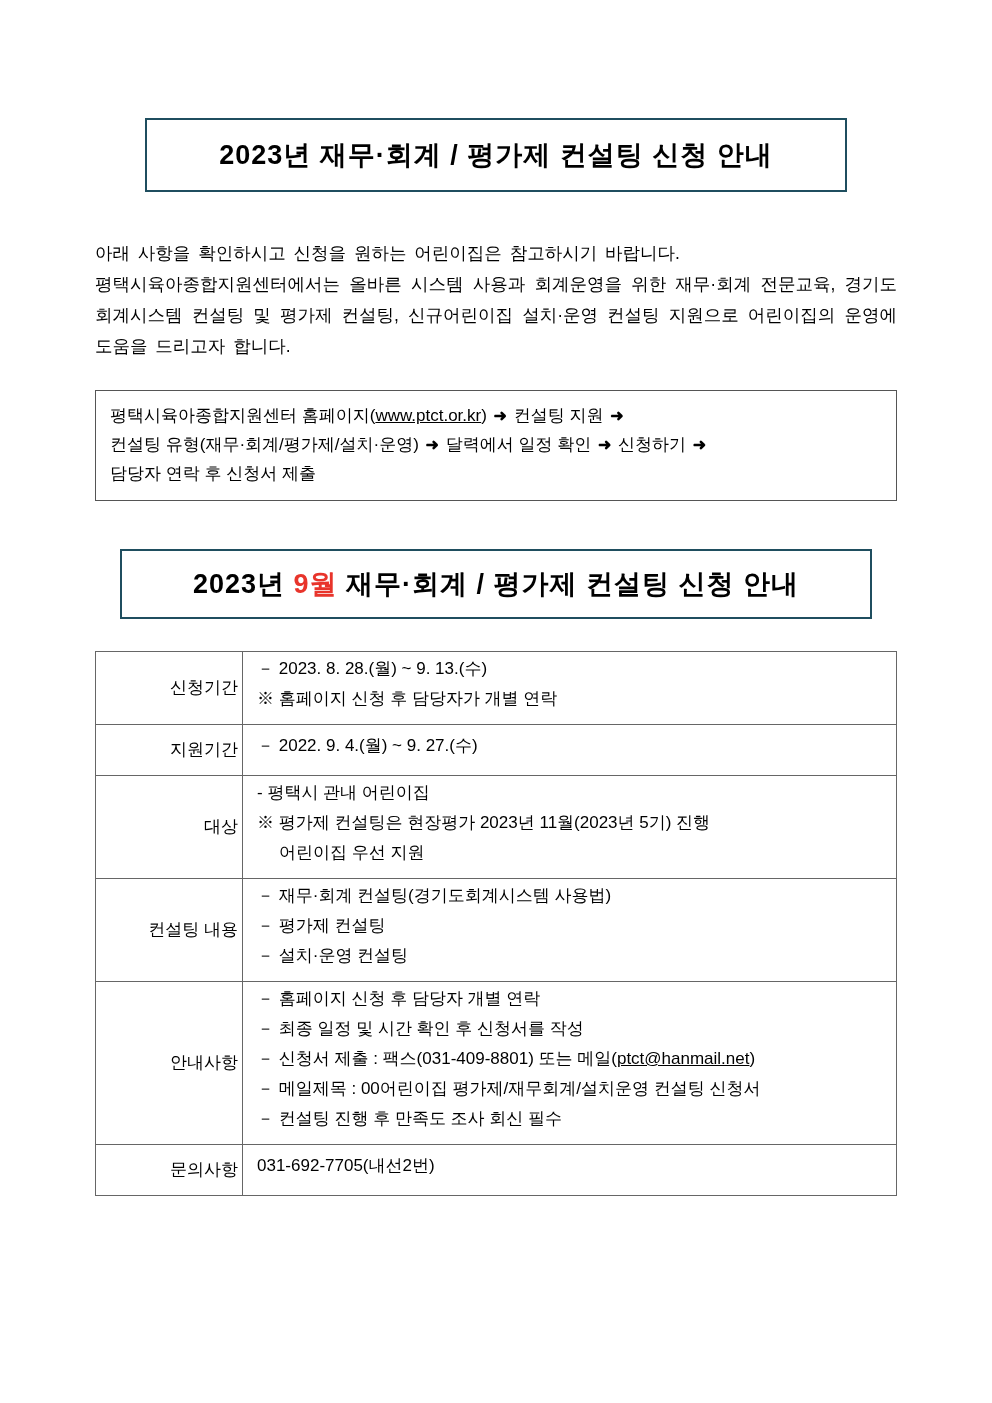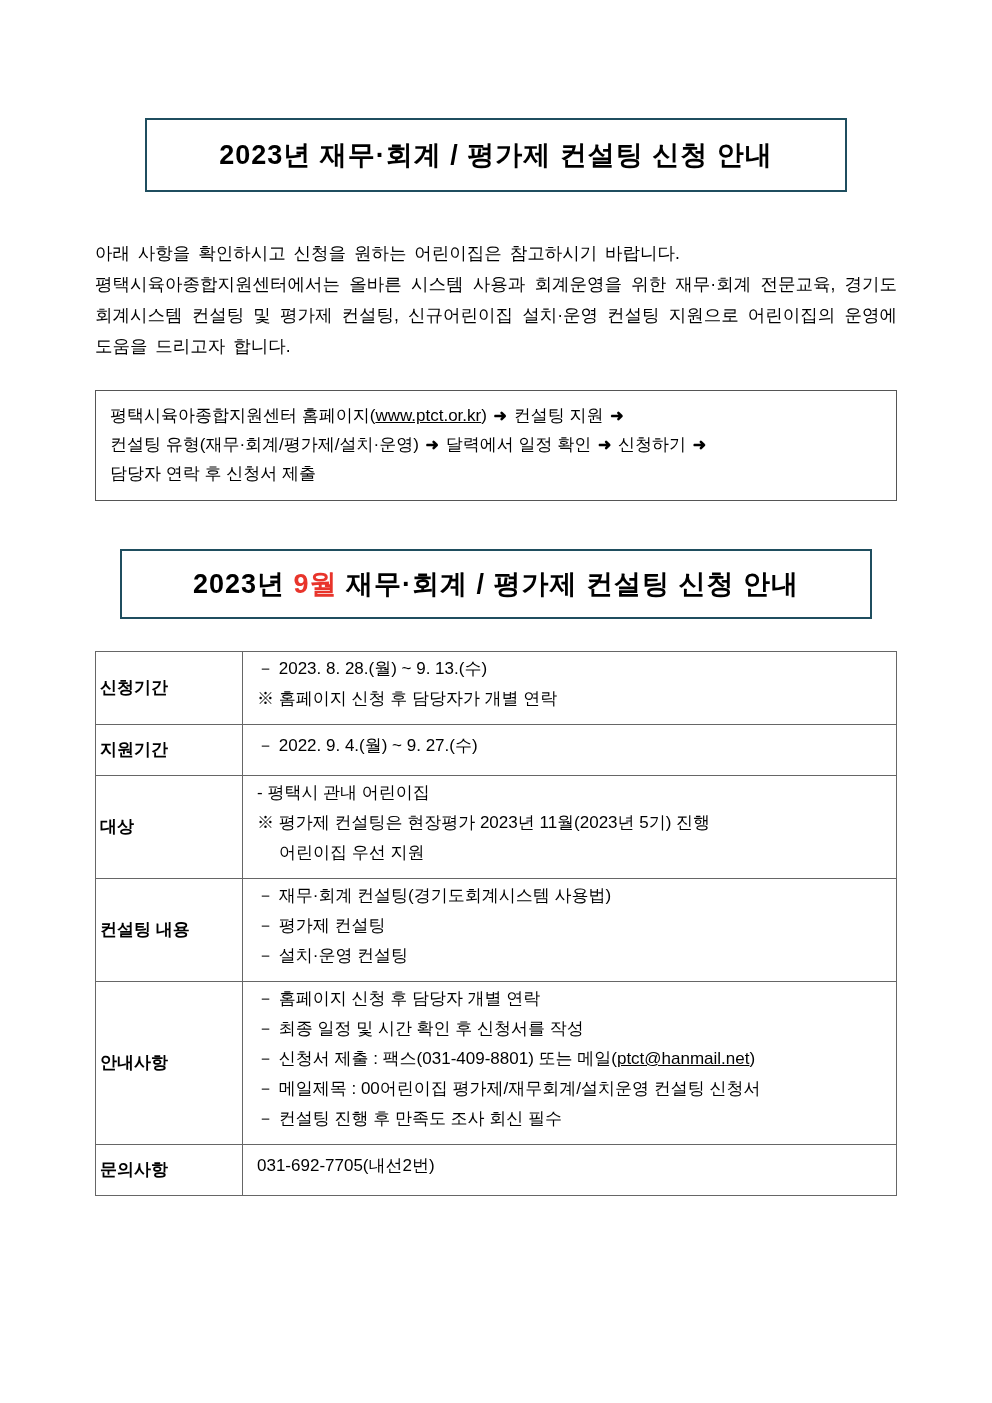--- a/index.html
+++ b/index.html
@@ -92,22 +92,22 @@
     table-layout: fixed;
   }
   table.info td {
     border: 1px solid #666;
     vertical-align: middle;
     font-size: 17px;
     line-height: 30px;
   }
   td.label {
     width: 138px;
-    text-align: left;
-    font-weight: bold;
+    text-align: right;
+    font-weight: normal;
     padding: 10px 4px;
   }
   td.content {
     padding: 2px 10px 10px 14px;
   }
   .row-line {
     white-space: nowrap;
   }
   .indent {
     padding-left: 22px;

